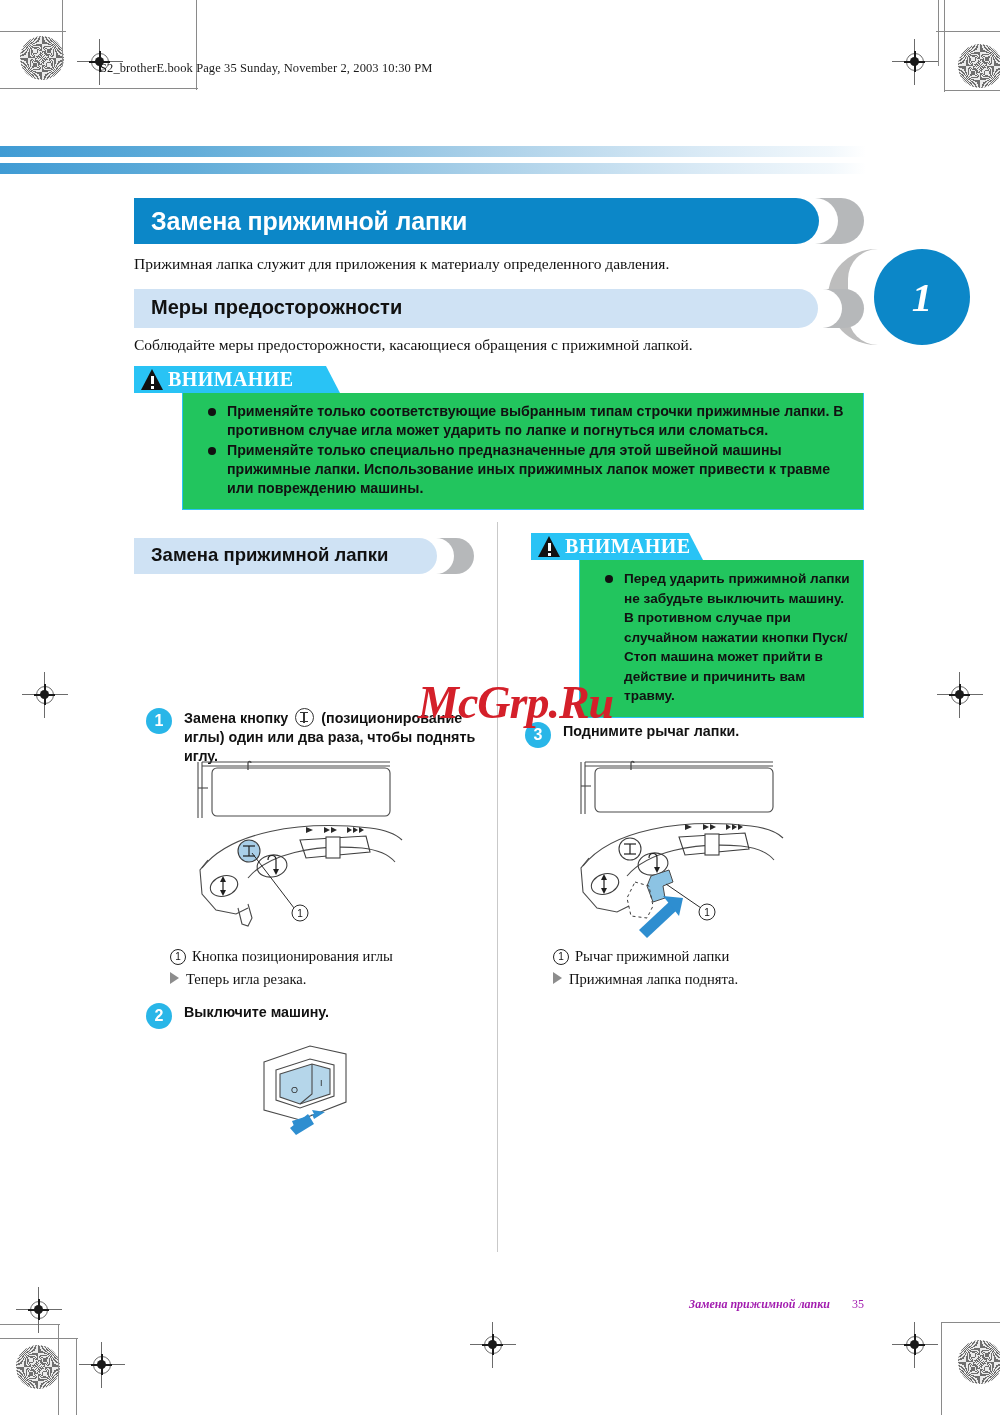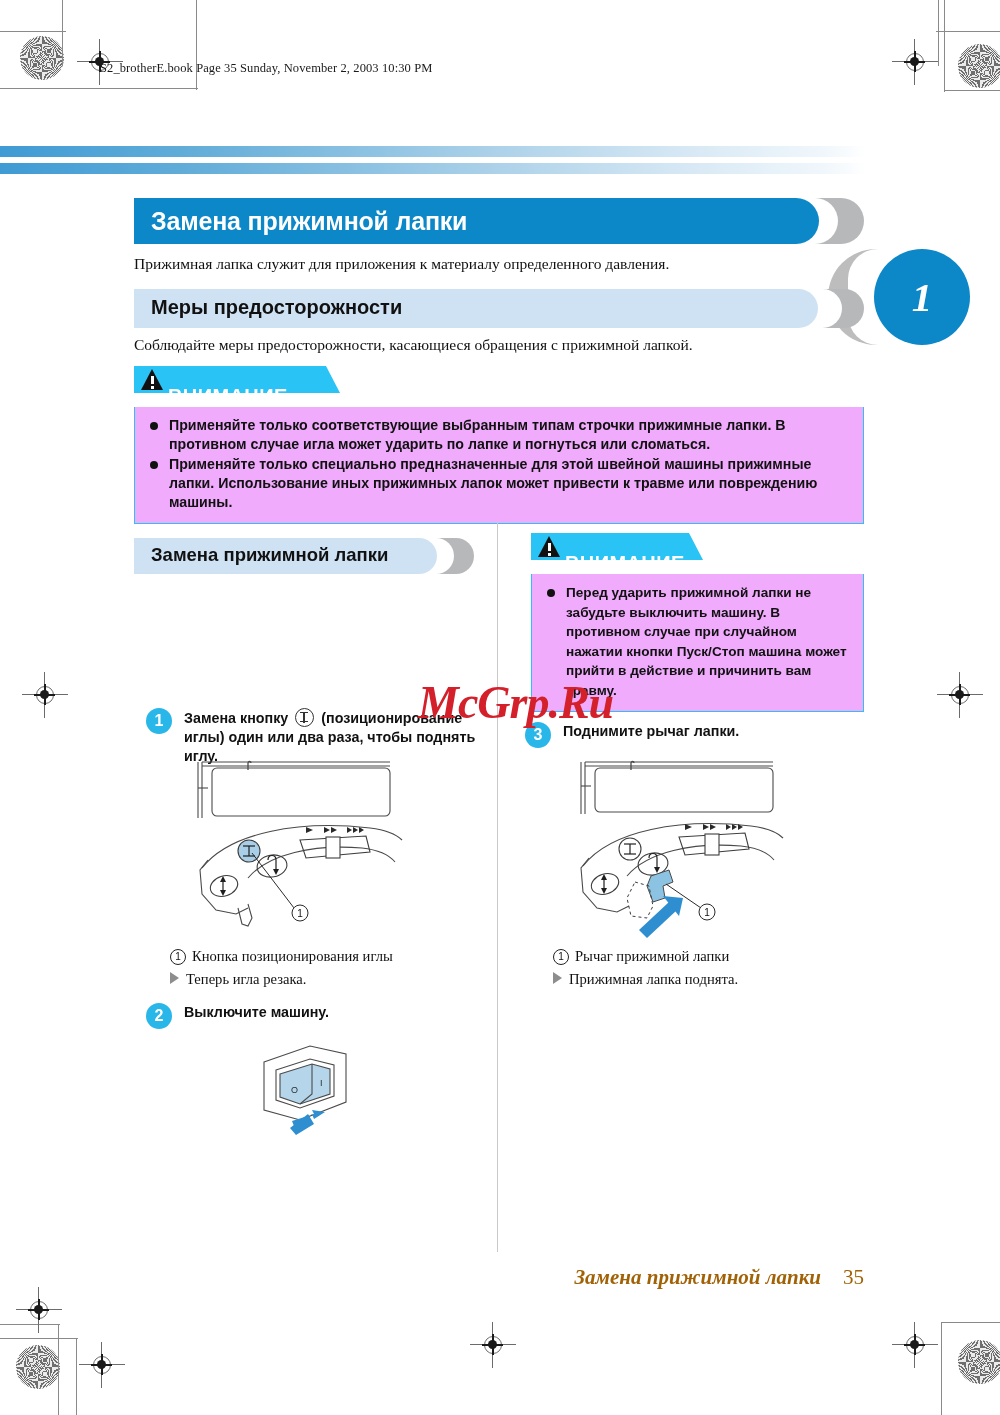--- a/index.html
+++ b/index.html
@@ -83,27 +83,27 @@
   
   .caution{position:absolute;}
   .caution .cap{position:relative;height:27px;display:inline-block;}
   .caution .capbg{
     position:absolute;left:0;top:0;height:27px;
     background:#29c3f5;
     clip-path:polygon(0 0, calc(100% - 14px) 0, 100% 100%, 0 100%);
   }
   .caution .captext{
     position:relative;z-index:2;display:block;padding:2px 30px 0 34px;
-    color:#ffffff;font-family:Liberation Sans, sans-serif;font-weight:bold;font-size:20px;letter-spacing:.4px;margin-top:17px;
+    color:#ffffff;font-family:Liberation Serif, serif;font-weight:bold;font-size:20px;letter-spacing:.4px;
   }
   .tri{position:absolute;left:7px;top:3px;width:0;height:0;z-index:3;
     border-left:11px solid transparent;border-right:11px solid transparent;border-bottom:21px solid #111;}
   .tri-bang{position:absolute;left:16.5px;top:10px;width:3px;height:8px;background:#fff;z-index:4;}
   .tri-dot{position:absolute;left:16.5px;top:20px;width:3px;height:3px;background:#fff;z-index:4;}
-  .caution .body{border:1.6px solid #29c3f5;border-top:none;padding:9px 12px 10px 12px;background:#f0abfc;}
+  .caution .body{border:1.6px solid #29c3f5;border-top:none;padding:9px 12px 10px 22px;background:#22c55e;margin-left:48px;}
   .caution ul{margin:0;padding:0;list-style:none;}
   .caution li{position:relative;padding-left:22px;margin:0 0 1px 0;
     font-family:"Liberation Sans",sans-serif;font-weight:bold;font-size:14.2px;line-height:19px;color:#111;}
   .caution li::before{content:"";position:absolute;left:3px;top:6px;width:8px;height:8px;background:#111;border-radius:50%;}
 
   #caution-main{left:134px;top:366px;width:730px;}
   #caution-side{left:531px;top:533px;width:333px;}
   #caution-side li{font-size:13.6px;line-height:19.5px;}
 
   
@@ -143,22 +143,22 @@
   #cap-r1{left:553px;top:948px;}
   #cap-r2{left:553px;top:971px;}
 
   
   .fig{position:absolute;}
   #fig-left{left:190px;top:758px;}
   #fig-right{left:573px;top:758px;}
   #fig-switch{left:250px;top:1040px;}
 
   
-  .footer{position:absolute;right:136px;top:1265px;
-     font-family:"Liberation Serif",serif;font-style:italic;font-weight:bold;font-size:21px;color:#a16207;}
+  .footer{position:absolute;right:136px;top:1297px;
+     font-family:"Liberation Serif",serif;font-style:italic;font-weight:bold;font-size:12px;color:#a21caf;}
   .footer .pg{font-style:normal;font-weight:normal;margin-left:22px;}
 
   
   .watermark{position:absolute;left:418px;top:676px;color:#d4202a;
     font-family:"Liberation Serif",serif;font-style:italic;font-weight:bold;font-size:46px;
     letter-spacing:-1px;z-index:50;pointer-events:none;}
 </style>
 </head>
 <body>
 

